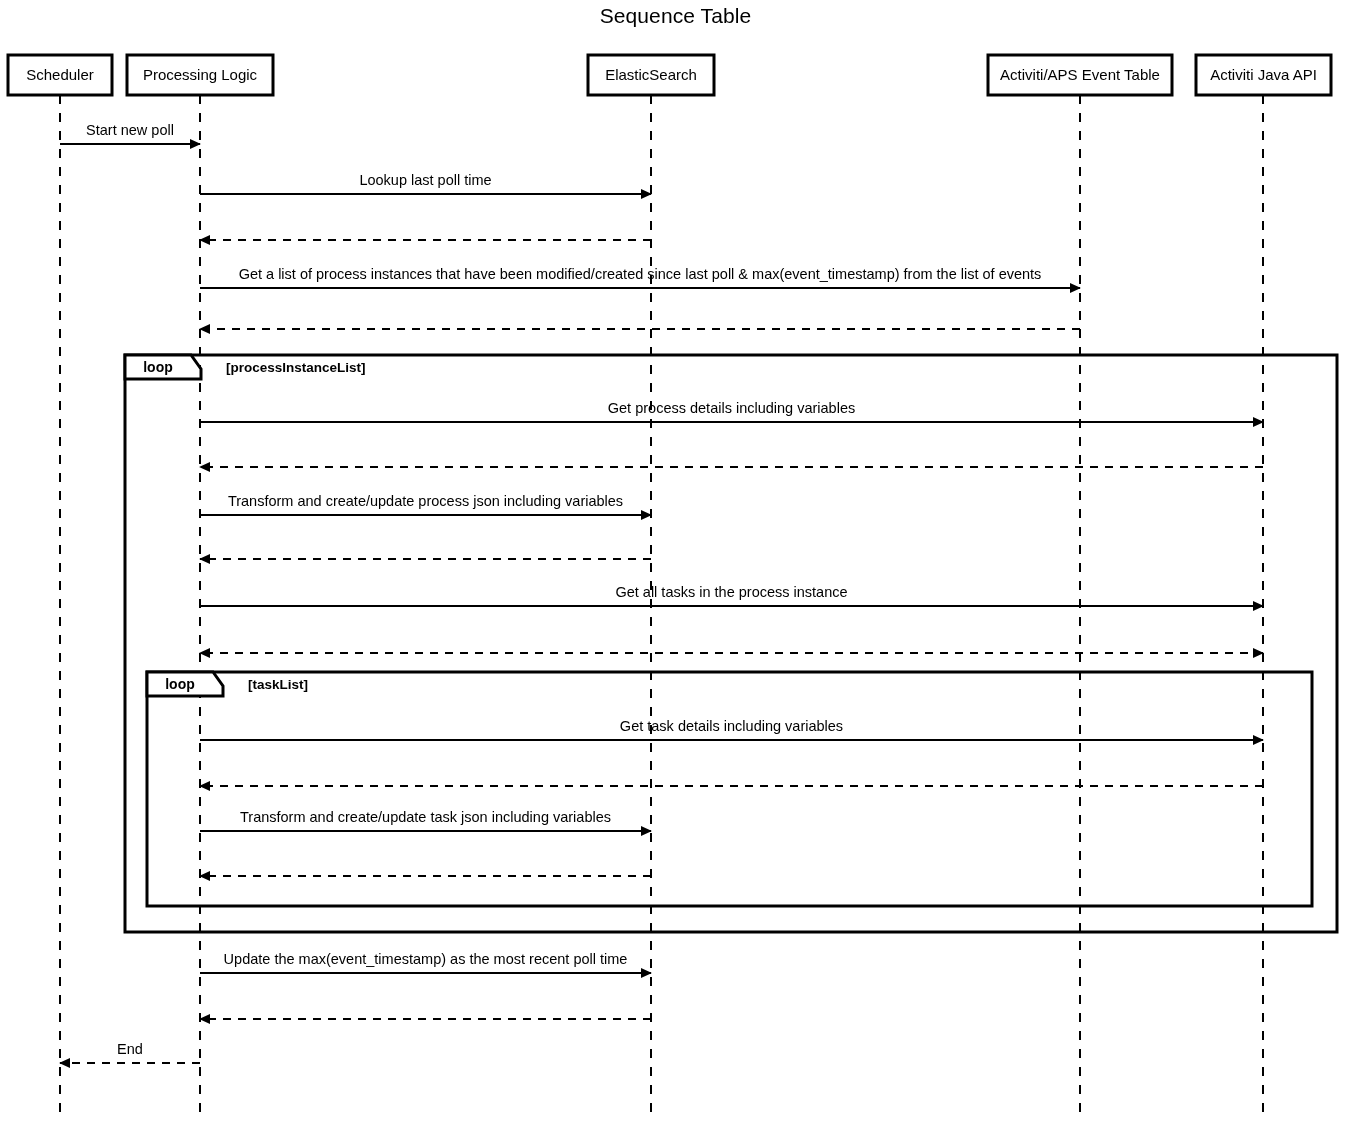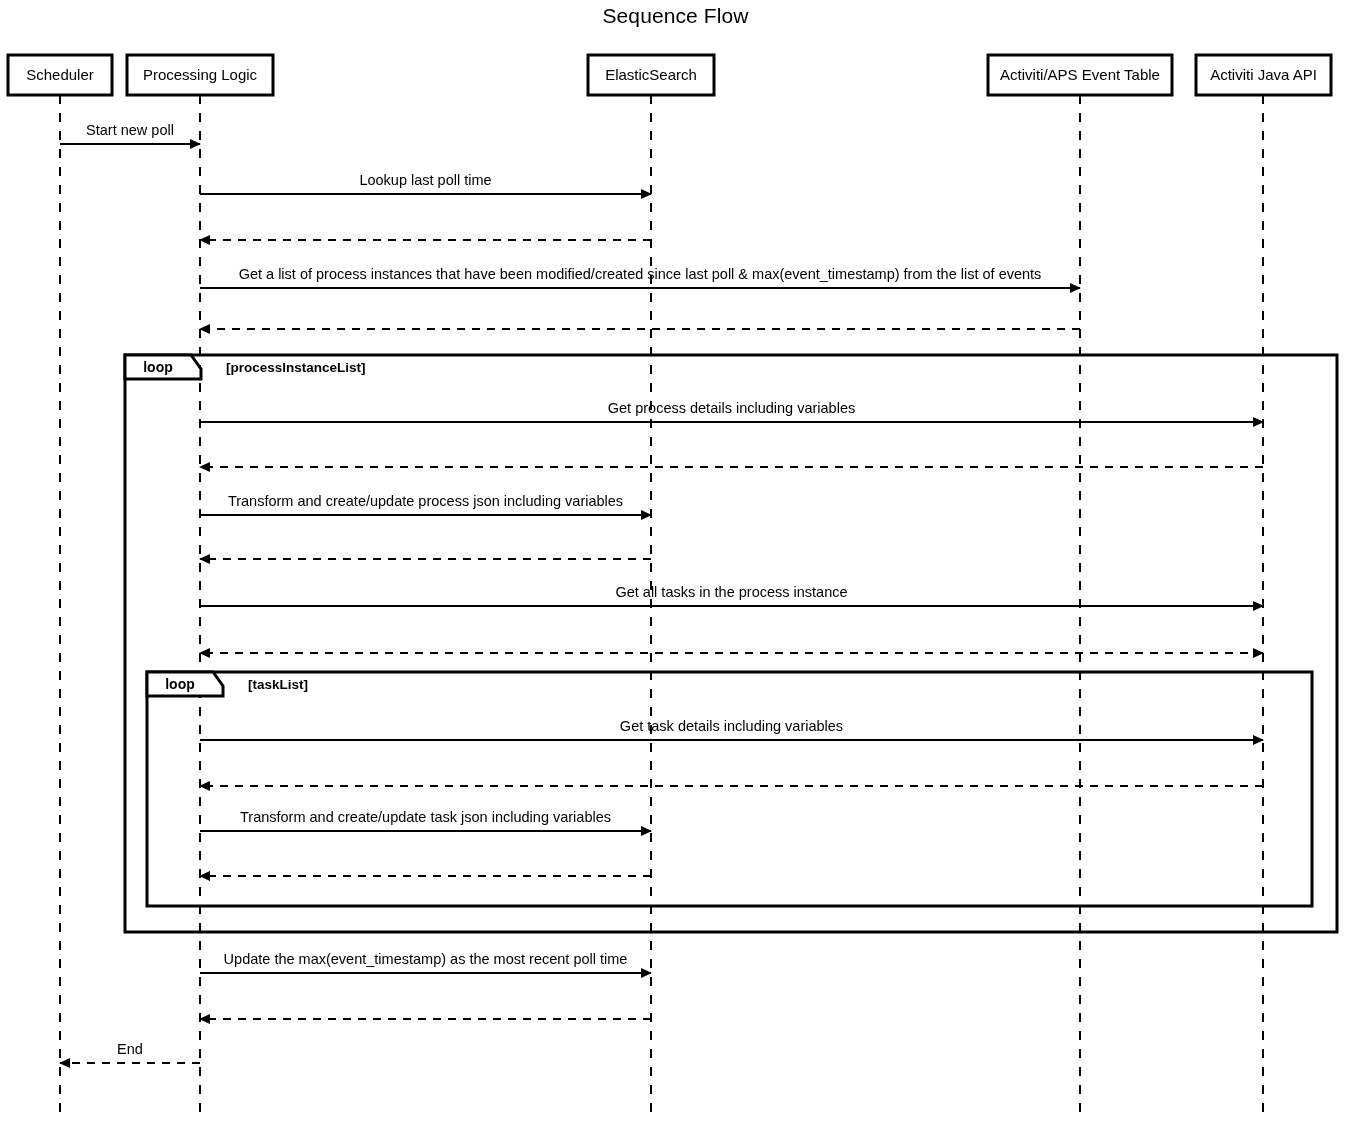--- a/index.html
+++ b/index.html
@@ -62,21 +62,21 @@
   .msg-solid{ stroke:#000000; stroke-width:2; fill:none; }
   .msg-dashed{ stroke:#000000; stroke-width:2; stroke-dasharray:8 7; fill:none; }
   .frag-box{ fill:none; stroke:#000000; stroke-width:3; }
   .frag-tab{ fill:#ffffff; stroke:#000000; stroke-width:3; }
 </style>
 </head>
 <body>
 
 <div id="stage">
 
-  <div id="diagram-title">Sequence Flow</div>
+  <div id="diagram-title">Sequence Table</div>
 
   <svg id="diagram-canvas" viewBox="0 0 1351 1121" xmlns="http://www.w3.org/2000/svg">
     <defs>
       <marker id="arrow-filled" viewBox="0 0 12 12" refX="11" refY="6" markerWidth="11" markerHeight="11" orient="auto-start-reverse" markerUnits="userSpaceOnUse">
         <path d="M0,0.5 L12,6 L0,11.5 z" fill="#000000"></path>
       </marker>
       <marker id="arrow-filled-start" viewBox="0 0 12 12" refX="11" refY="6" markerWidth="11" markerHeight="11" orient="auto-start-reverse" markerUnits="userSpaceOnUse">
         <path d="M0,0.5 L12,6 L0,11.5 z" fill="#000000"></path>
       </marker>
     </defs>

